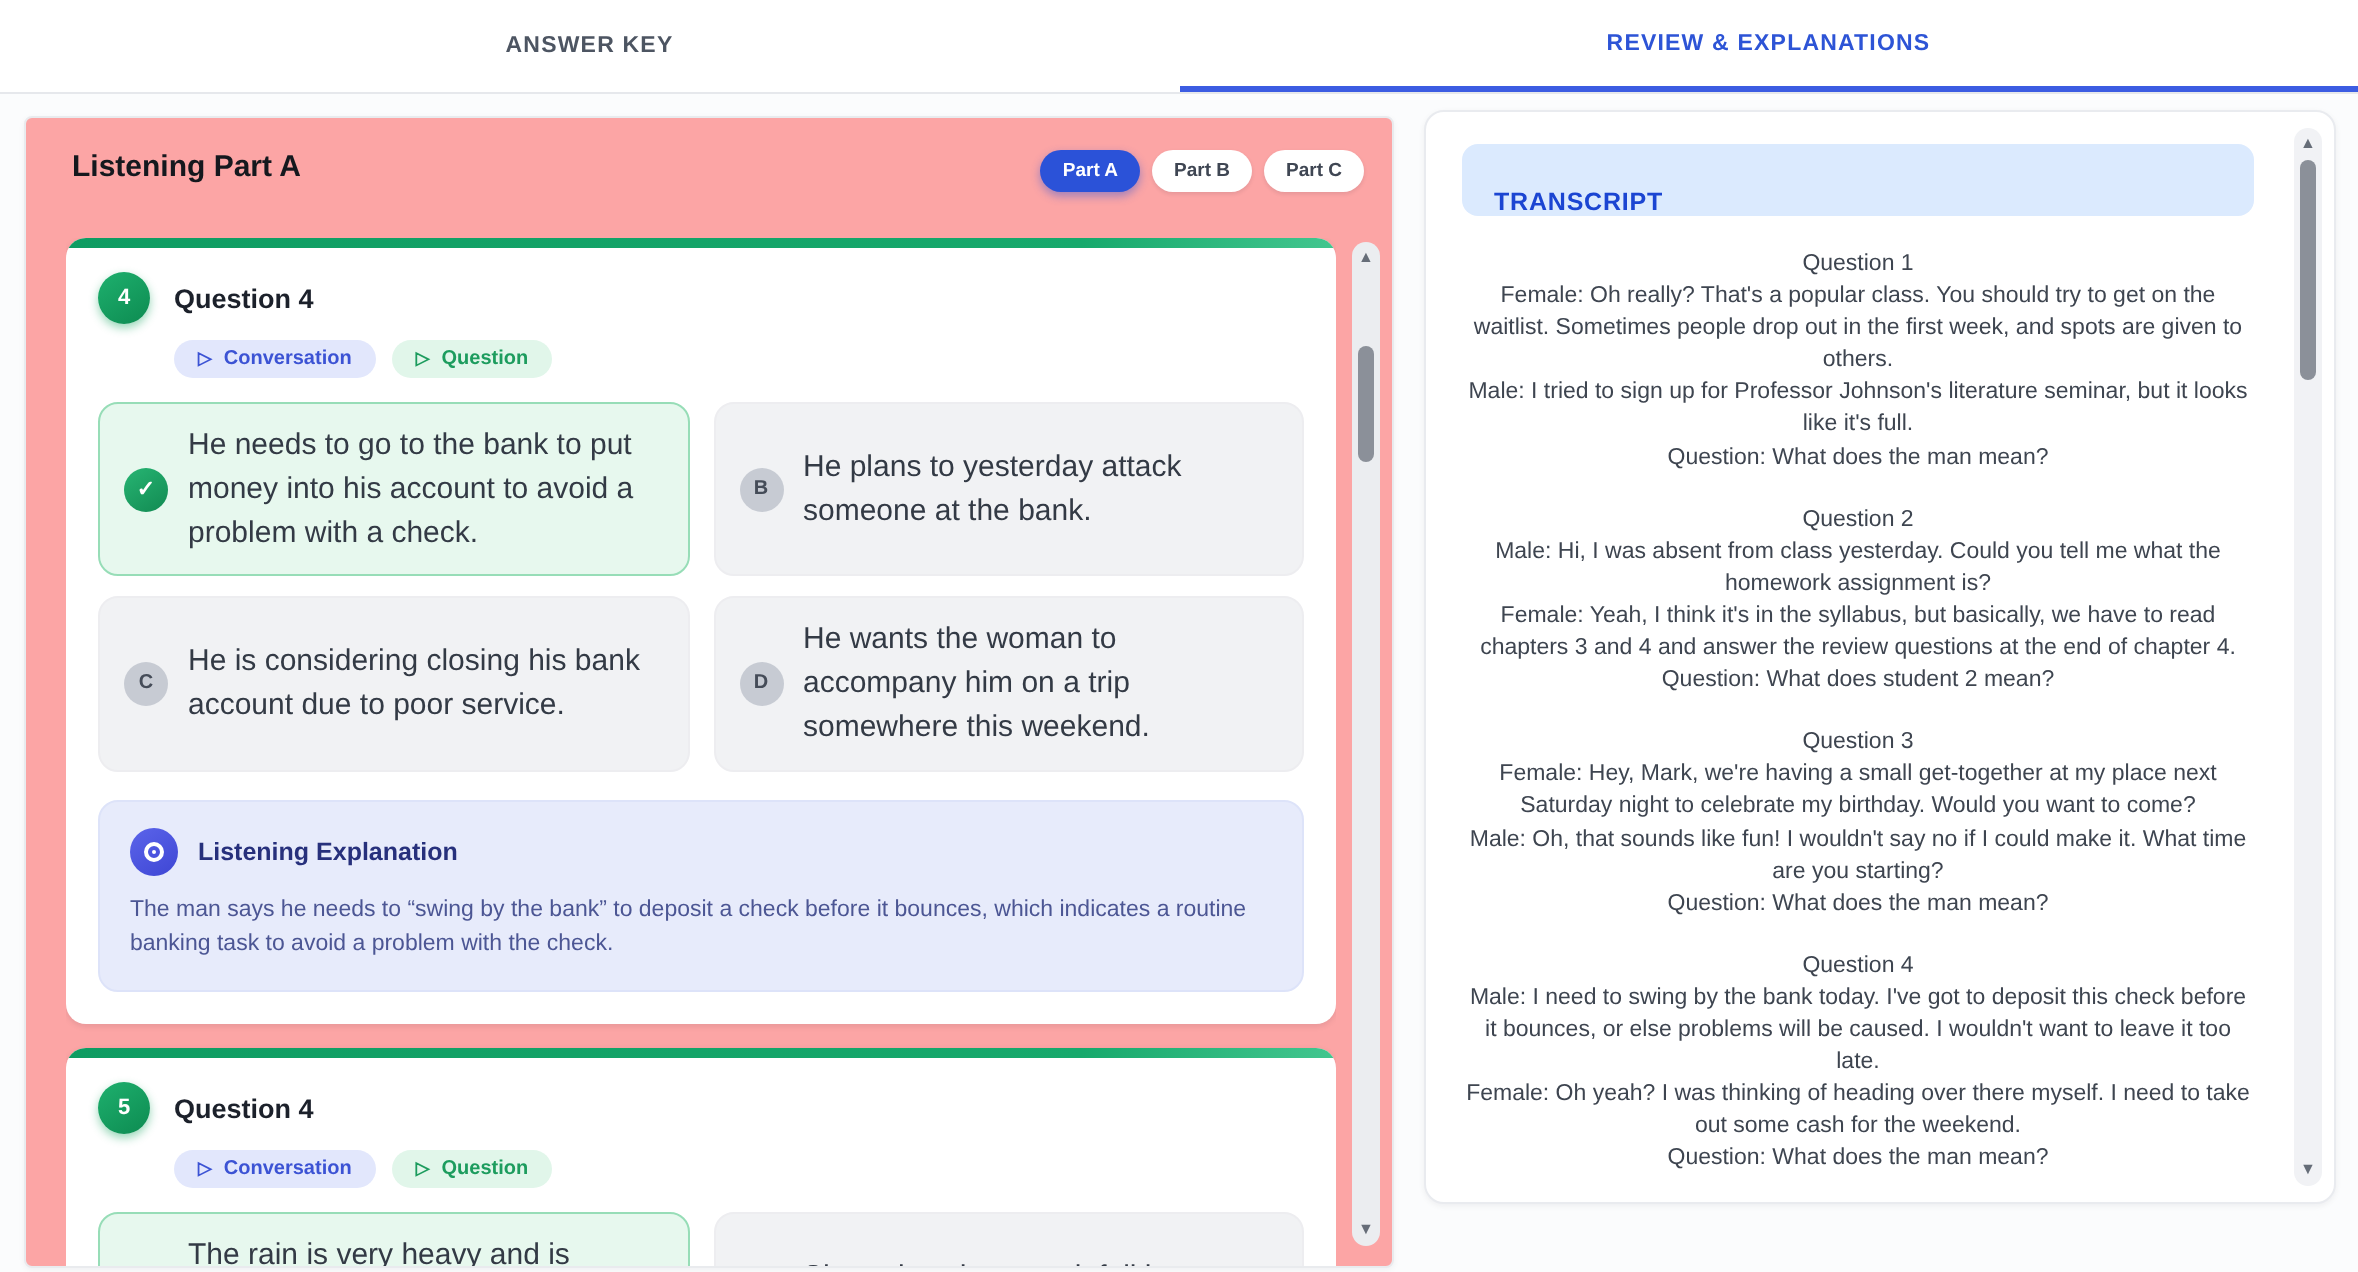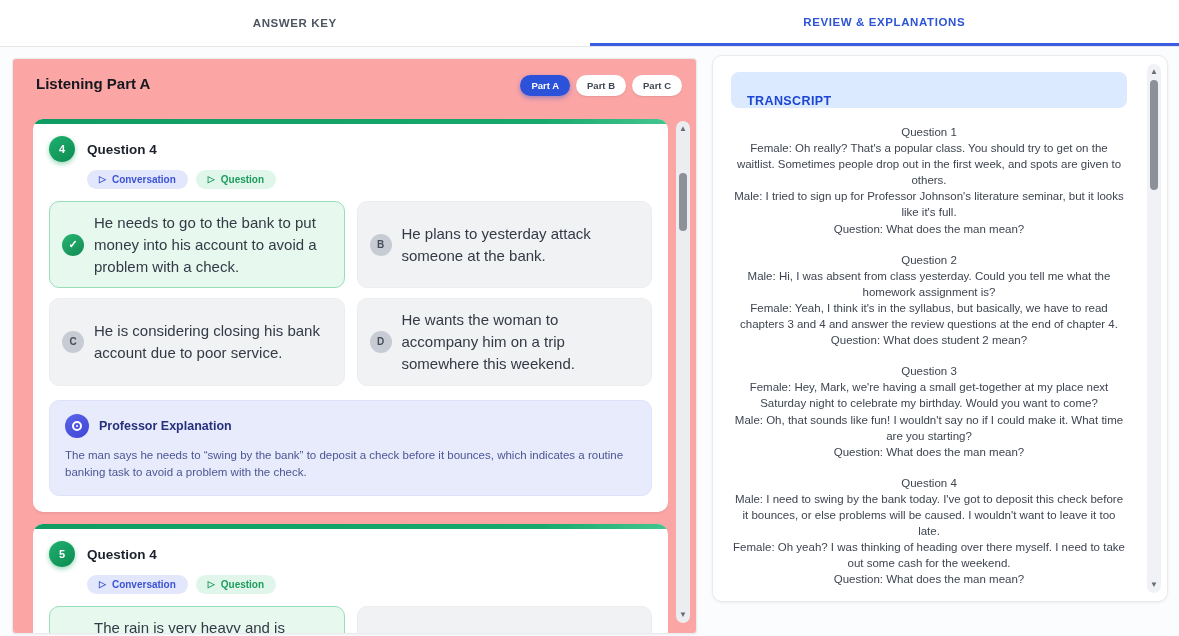--- a/index.html
+++ b/index.html
@@ -139,21 +139,21 @@
           <div class="option">
             <span class="opt-circle">D</span>
             <span class="opt-text">He wants the woman to accompany him on a trip somewhere this weekend.</span>
           </div>
         </div>
         <div class="explain">
           <div class="explain-head">
             <span class="explain-icon">
                 <span class="ring"></span>
               </span>
-            <span class="explain-title">Professor Explanation</span>
+            <span class="explain-title">Listening Explanation</span>
           </div>
           <div class="explain-text">The man says he needs to “swing by the bank” to deposit a check before it bounces, which indicates a routine banking task to avoid a problem with the check.</div>
         </div>
       </div>
     </div>
 
     <div class="q-card">
       <div class="q-topbar"></div>
       <div class="q-body">
         <div class="q-head">

